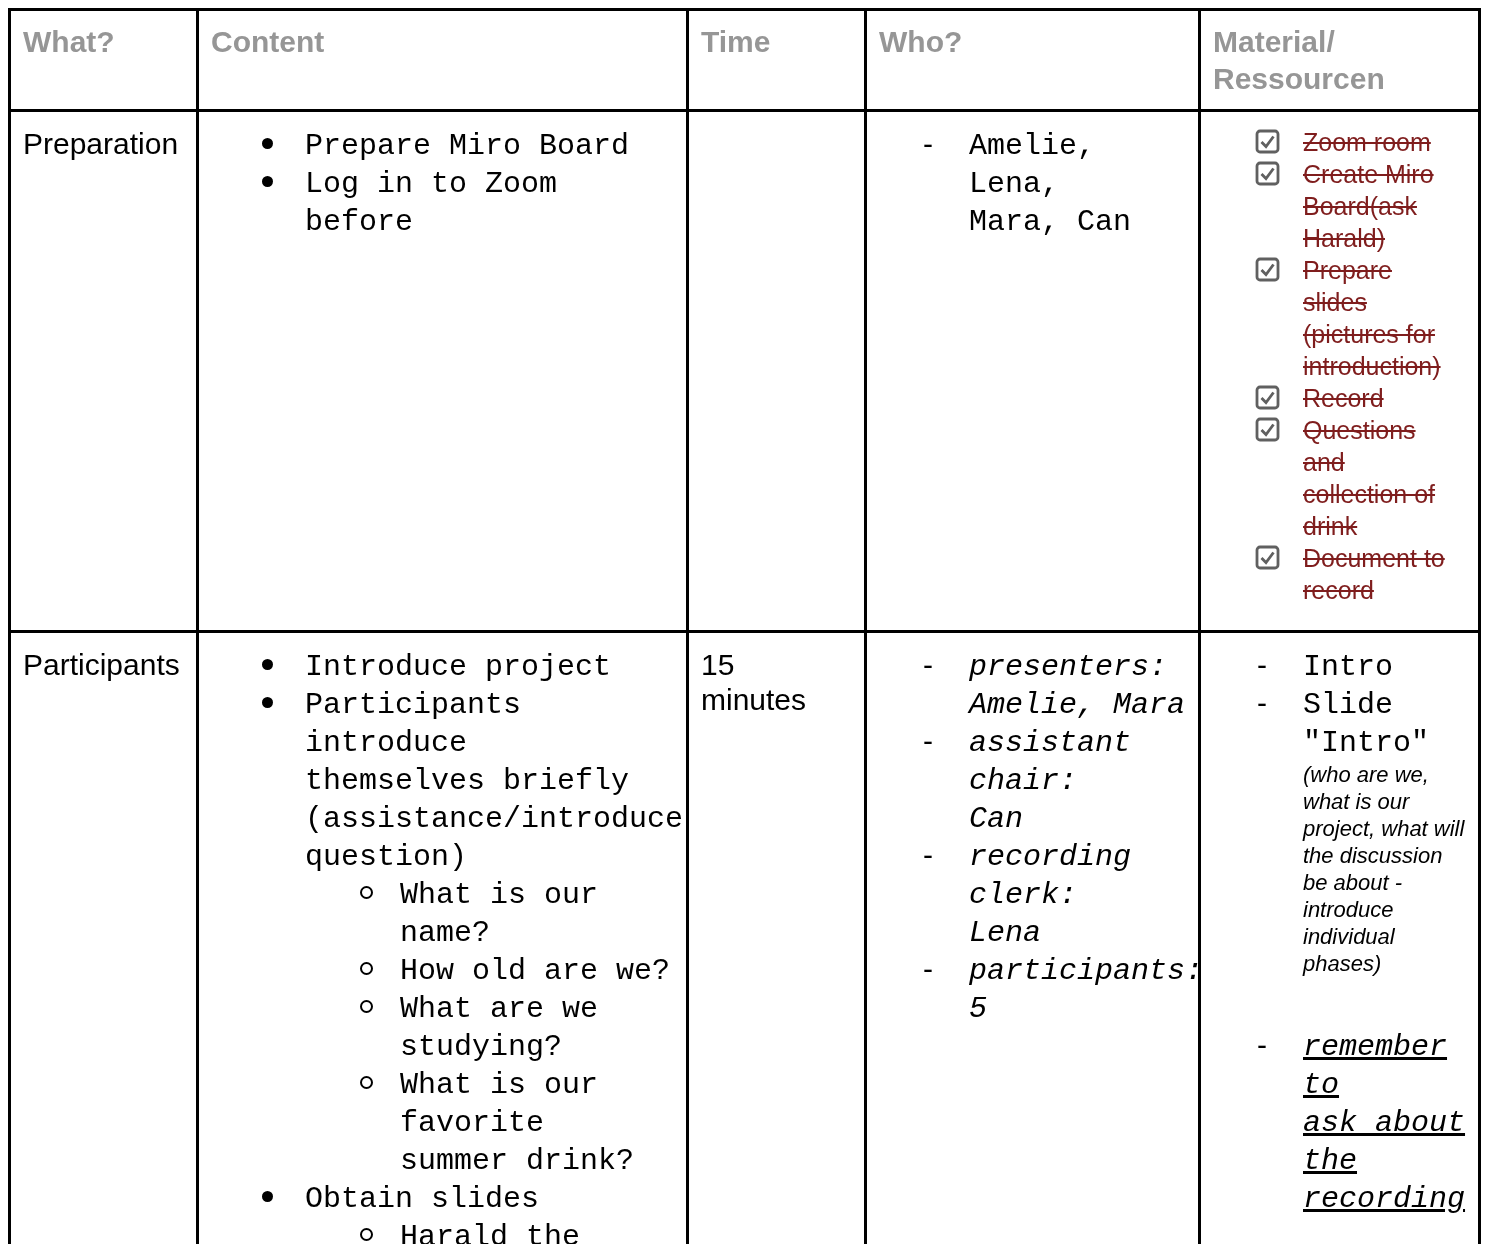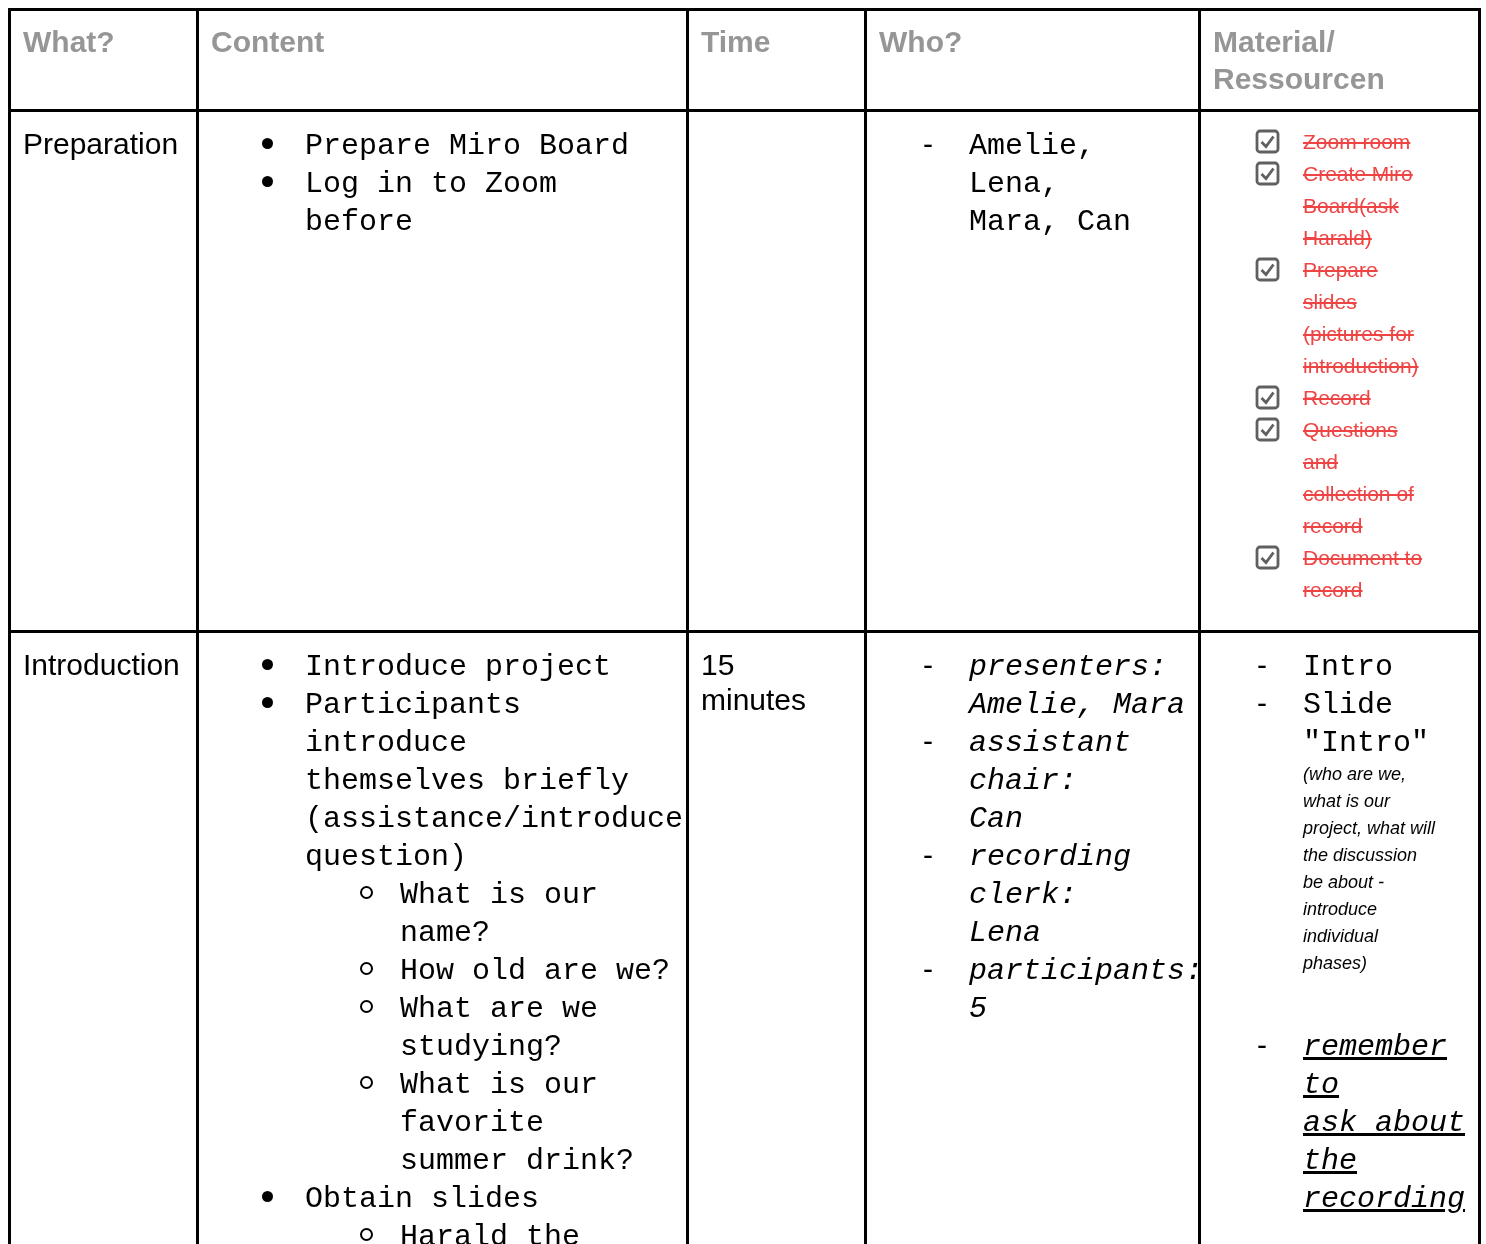--- a/index.html
+++ b/index.html
@@ -50,28 +50,28 @@
   }
   
   .dashli { position: relative; padding-left: 90px; }
   .dashli > .marker { position: absolute; left: 44px; top: 0; }
   .dashli > .marker::before { content: "-"; }
   .who-italic .txt { font-style: italic; }
 
   
   .checkli {
     position: relative; padding-left: 90px;
-    font-size: 21px; line-height: 32px;
-    color: #ef4444;
+    font-size: 25px; line-height: 32px;
+    color: #7f1d1d;
   }
   .checkli > svg { position: absolute; left: 42px; top: 3px; }
   .checkli .txt { text-decoration: line-through; white-space: pre-line; }
 
   .note {
-    font-size: 18px; line-height: 27px;
+    font-size: 22px; line-height: 27px;
     font-style: italic; white-space: pre-line;
   }
   .remember { margin-top: 50px; }
   .remember .txt { font-style: italic; text-decoration: underline; }
 
   .time-text { white-space: pre-line; max-width: 130px; }
 </style>
 </head>
 <body>
 
@@ -153,36 +153,36 @@
         <span class="txt">Record</span>
       </div>
       <div class="checkli">
         <svg width="25" height="25" viewBox="0 0 25 25">
               <rect x="2" y="2" width="21" height="21" rx="3" fill="none" stroke="#606060" stroke-width="2.8"></rect>
               <path d="M6.5 13 L11 17.5 L18.5 7.5" fill="none" stroke="#606060" stroke-width="2.8"></path>
             </svg>
         <span class="txt">Questions
 and
 collection of
-record</span>
+drink</span>
       </div>
       <div class="checkli">
         <svg width="25" height="25" viewBox="0 0 25 25">
               <rect x="2" y="2" width="21" height="21" rx="3" fill="none" stroke="#606060" stroke-width="2.8"></rect>
               <path d="M6.5 13 L11 17.5 L18.5 7.5" fill="none" stroke="#606060" stroke-width="2.8"></path>
             </svg>
         <span class="txt">Document to
 record</span>
       </div>
     </td>
   </tr>
 
   <tr style="height:607px">
     <td>
-      <div>Introduction</div>
+      <div>Participants</div>
     </td>
     <td>
       <div class="li1">
         <span class="marker"></span>
         <span class="txt pre">Introduce project</span>
       </div>
       <div class="li1">
         <span class="marker"></span>
         <span class="txt pre">Participants introduce
 themselves briefly

